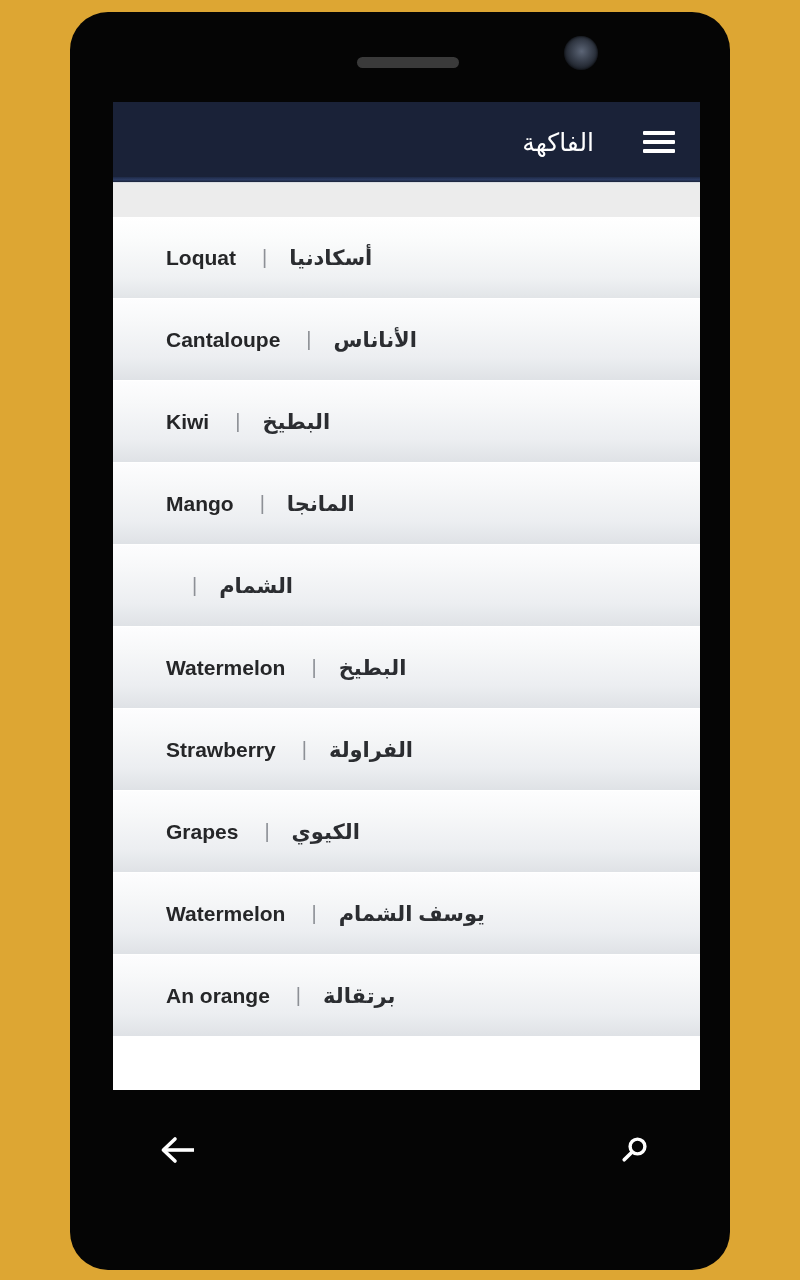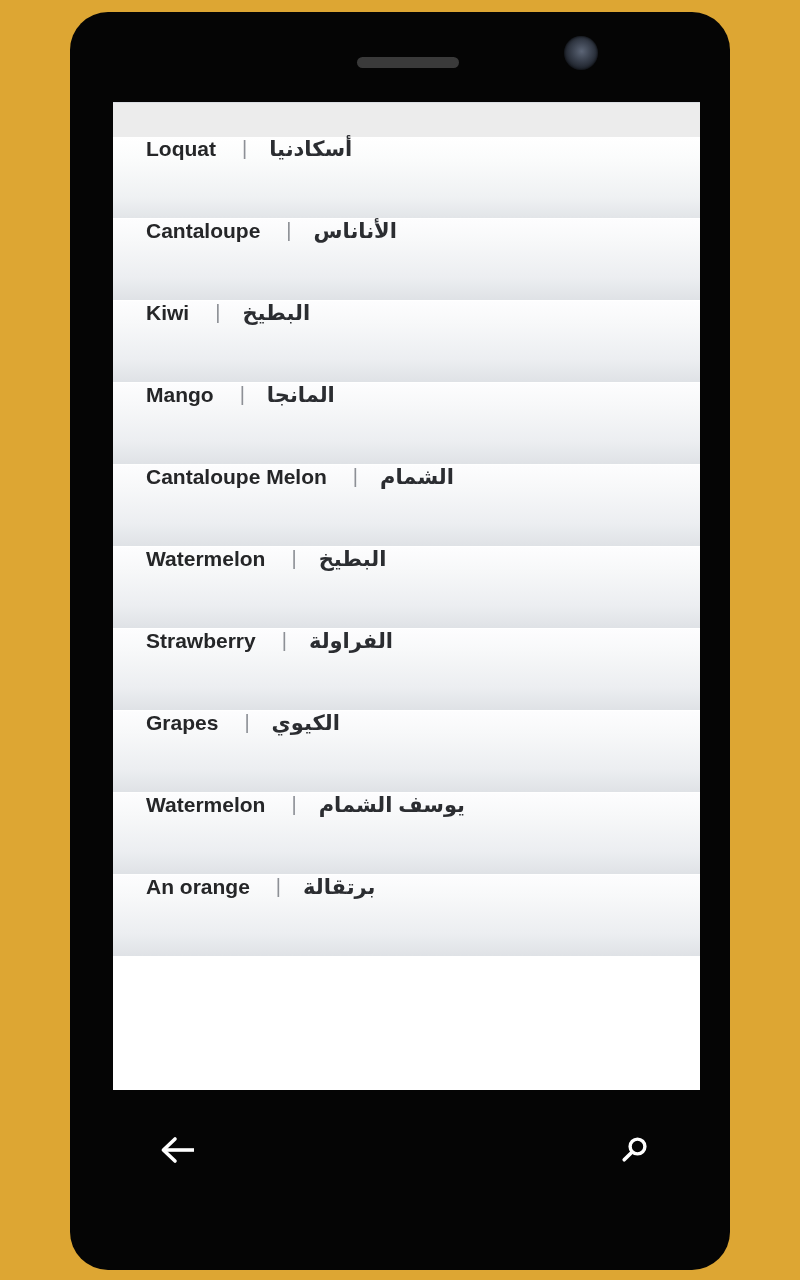--- a/index.html
+++ b/index.html
@@ -123,22 +123,22 @@
   }
 
   
   .fruit-list {
     background: #ffffff;
   }
 
   .fruit-row {
     height: 82px;
     display: flex;
-    align-items: flex-start;
-    padding-left: 33px;
+    align-items: center;
+    padding-left: 53px;
     background: linear-gradient(to bottom, #fdfdfe 0%, #f7f8f9 28%, #eceef1 72%, #dfe2e6 100%);
     border-bottom: 1px solid #ffffff;
     cursor: pointer;
   }
 
   .fruit-row:first-child {
     background: linear-gradient(to bottom, #ffffff 0%, #fafbfb 30%, #eff1f3 75%, #e2e5e8 100%);
   }
 
   .fruit-name-en {
@@ -192,20 +192,28 @@
 
 <div class="phone-frame">
 
   <div class="phone-top-bezel">
     <div class="speaker-grille"></div>
     <div class="front-camera"></div>
   </div>
 
   <div class="screen">
 
+    <div class="app-header">
+      <div class="header-title">الفاكهة</div>
+      <div class="hamburger-button">
+        <span class="bar"></span>
+        <span class="bar"></span>
+        <span class="bar"></span>
+      </div>
+    </div>
 
     <div class="content-top-band"></div>
 
     <div class="fruit-list" id="fruit-list">
         <div class="fruit-row">
           <span class="fruit-name-en">Loquat</span>
           <span class="fruit-separator">|</span>
           <span class="fruit-name-ar">أسكادنيا</span>
         </div>
         <div class="fruit-row">
@@ -217,21 +225,20 @@
           <span class="fruit-name-en">Kiwi</span>
           <span class="fruit-separator">|</span>
           <span class="fruit-name-ar">البطيخ</span>
         </div>
         <div class="fruit-row">
           <span class="fruit-name-en">Mango</span>
           <span class="fruit-separator">|</span>
           <span class="fruit-name-ar">المانجا</span>
         </div>
         <div class="fruit-row">
-          <span class="fruit-name-en">Cantaloupe Melon</span>
           <span class="fruit-separator">|</span>
           <span class="fruit-name-ar">الشمام</span>
         </div>
         <div class="fruit-row">
           <span class="fruit-name-en">Watermelon</span>
           <span class="fruit-separator">|</span>
           <span class="fruit-name-ar">البطيخ</span>
         </div>
         <div class="fruit-row">
           <span class="fruit-name-en">Strawberry</span>

